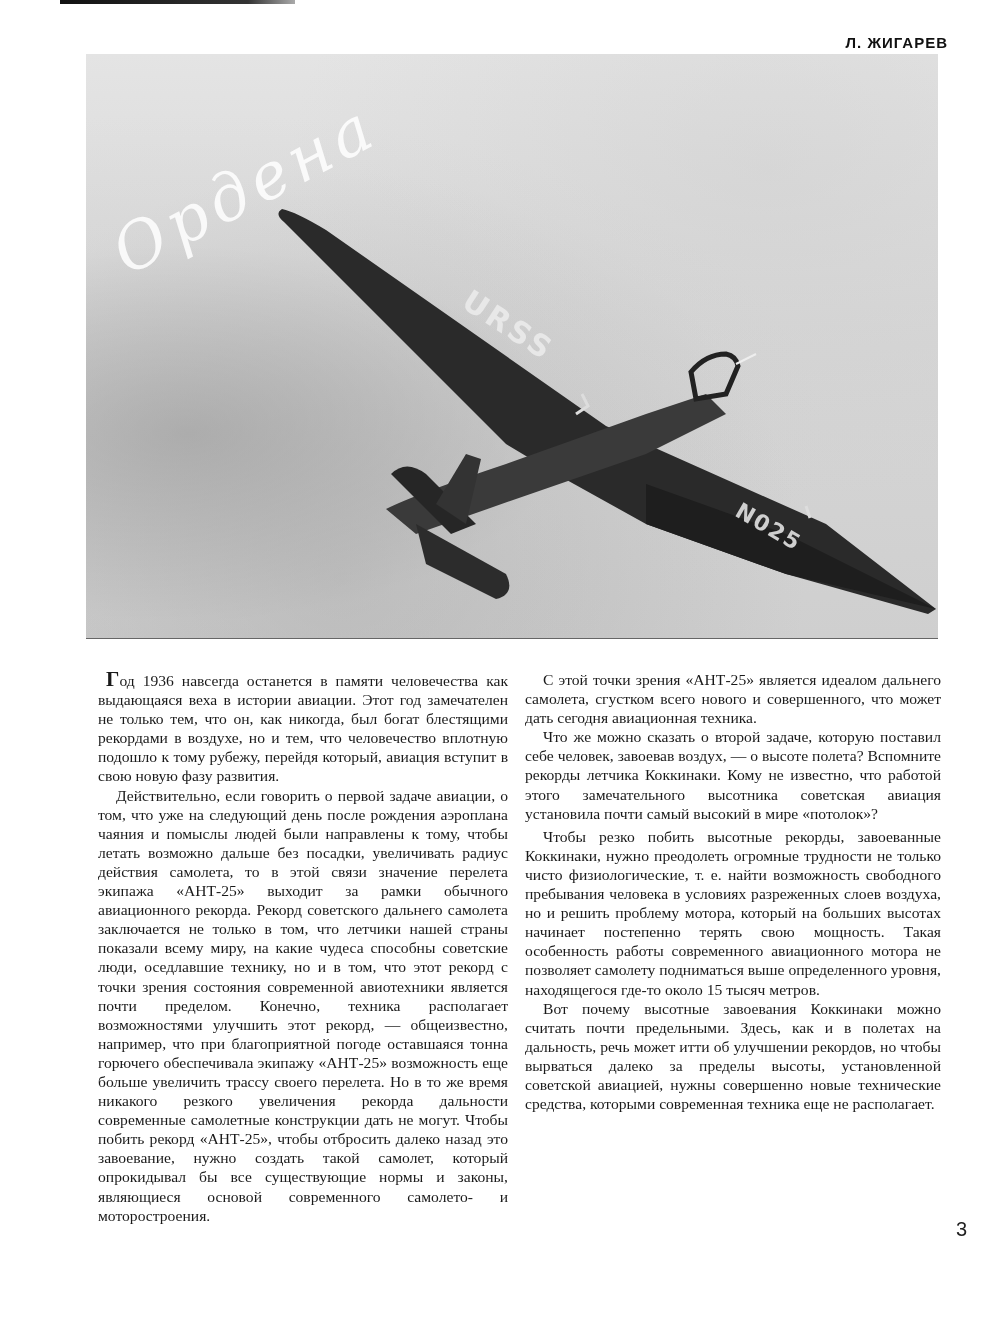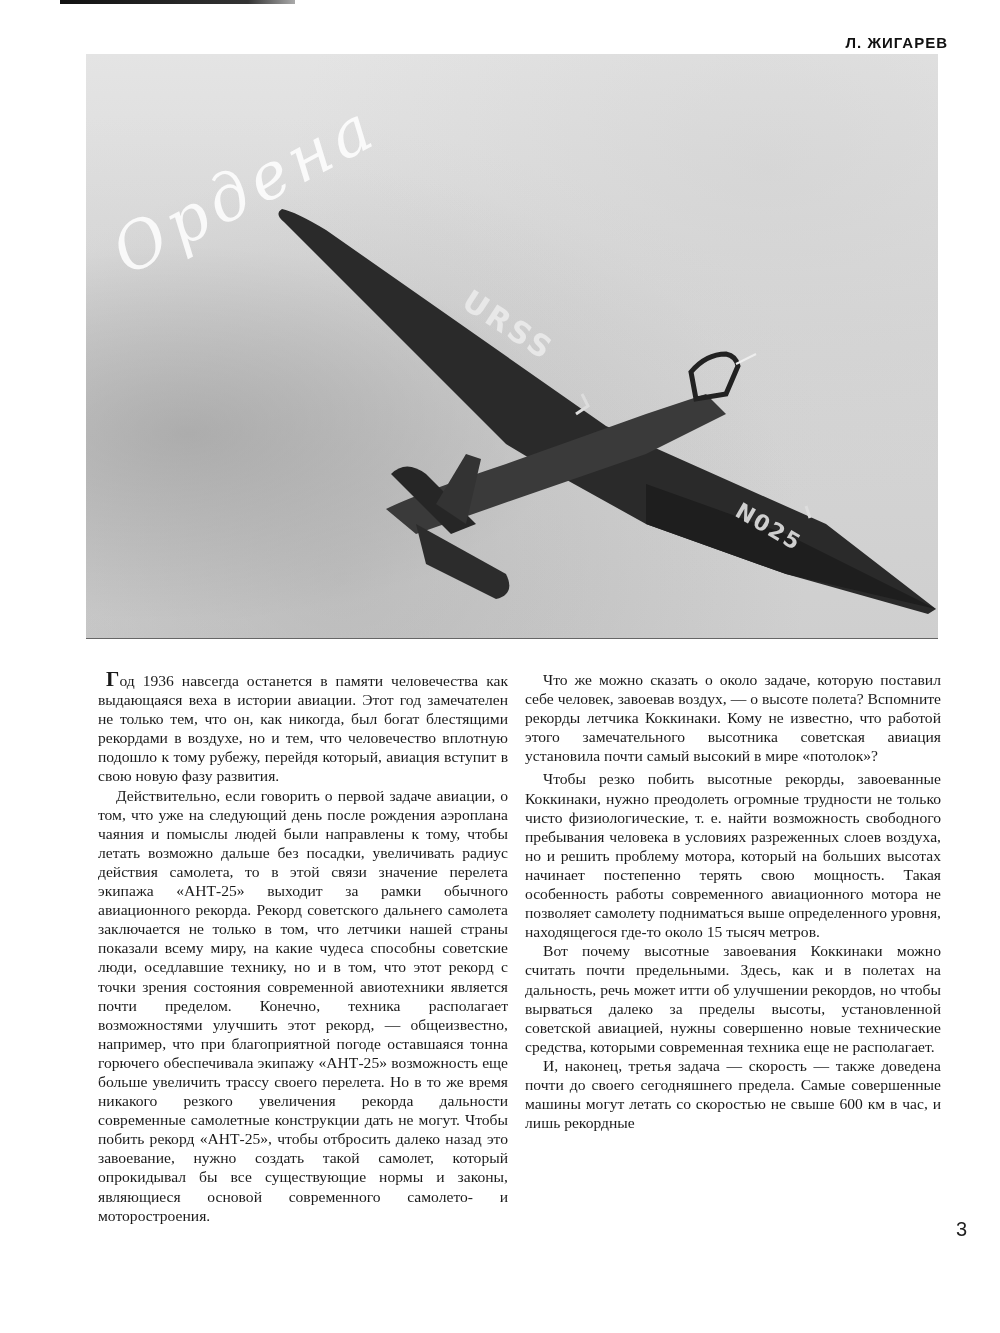--- a/index.html
+++ b/index.html
@@ -86,19 +86,19 @@
     <path d="M720 452 L724 464" stroke="#ddd" stroke-width="3" fill="none"></path>
   </svg>
 </div>
 
 <div class="col left">
   <p class="first"><span class="dropcap">Г</span><span>од 1936 навсегда останется в памяти человечества как выдающаяся веха в истории авиации. Этот год замечателен не только тем, что он, как никогда, был богат блестящими рекордами в воздухе, но и тем, что человечество вплотную подошло к тому рубежу, перейдя который, авиация вступит в свою новую фазу развития.</span></p>
   <p>Действительно, если говорить о первой задаче авиации, о том, что уже на следующий день после рождения аэроплана чаяния и помыслы людей были направлены к тому, чтобы летать возможно дальше без посадки, увеличивать радиус действия самолета, то в этой связи значение перелета экипажа «АНТ-25» выходит за рамки обычного авиационного рекорда. Рекорд советского дальнего самолета заключается не только в том, что летчики нашей страны показали всему миру, на какие чудеса способны советские люди, оседлавшие технику, но и в том, что этот рекорд с точки зрения состояния современной авиотехники является почти пределом. Конечно, техника располагает возможностями улучшить этот рекорд, — общеизвестно, например, что при благоприятной погоде оставшаяся тонна горючего обеспечивала экипажу «АНТ-25» возможность еще больше увеличить трассу своего перелета. Но в то же время никакого резкого увеличения рекорда дальности современные самолетные конструкции дать не могут. Чтобы побить рекорд «АНТ-25», чтобы отбросить далеко назад это завоевание, нужно создать такой самолет, который опрокидывал бы все существующие нормы и законы, являющиеся основой современного самолето- и моторостроения.</p>
 </div>
 
 <div class="col right">
-  <p>Что же можно сказать о около задаче, которую поставил себе человек, завоевав воздух, — о высоте полета? Вспомните рекорды летчика Коккинаки. Кому не известно, что работой этого замечательного высотника советская авиация установила почти самый высокий в мире «потолок»?</p>
+  <p>С этой точки зрения «АНТ-25» является идеалом дальнего самолета, сгустком всего нового и совершенного, что может дать сегодня авиационная техника.</p>
+  <p>Что же можно сказать о второй задаче, которую поставил себе человек, завоевав воздух, — о высоте полета? Вспомните рекорды летчика Коккинаки. Кому не известно, что работой этого замечательного высотника советская авиация установила почти самый высокий в мире «потолок»?</p>
   <p class="gap">Чтобы резко побить высотные рекорды, завоеванные Коккинаки, нужно преодолеть огромные трудности не только чисто физиологические, т. е. найти возможность свободного пребывания человека в условиях разреженных слоев воздуха, но и решить проблему мотора, который на больших высотах начинает постепенно терять свою мощность. Такая особенность работы современного авиационного мотора не позволяет самолету подниматься выше определенного уровня, находящегося где-то около 15 тысяч метров.</p>
   <p>Вот почему высотные завоевания Коккинаки можно считать почти предельными. Здесь, как и в полетах на дальность, речь может итти об улучшении рекордов, но чтобы вырваться далеко за пределы высоты, установленной советской авиацией, нужны совершенно новые технические средства, которыми современная техника еще не располагает.</p>
-  <p>И, наконец, третья задача — скорость — также доведена почти до своего сегодняшнего предела. Самые совершенные машины могут летать со скоростью не свыше 600 км в час, и лишь рекордные</p>
 </div>
 
 <div class="page-number">3</div>
 
 </body></html>

